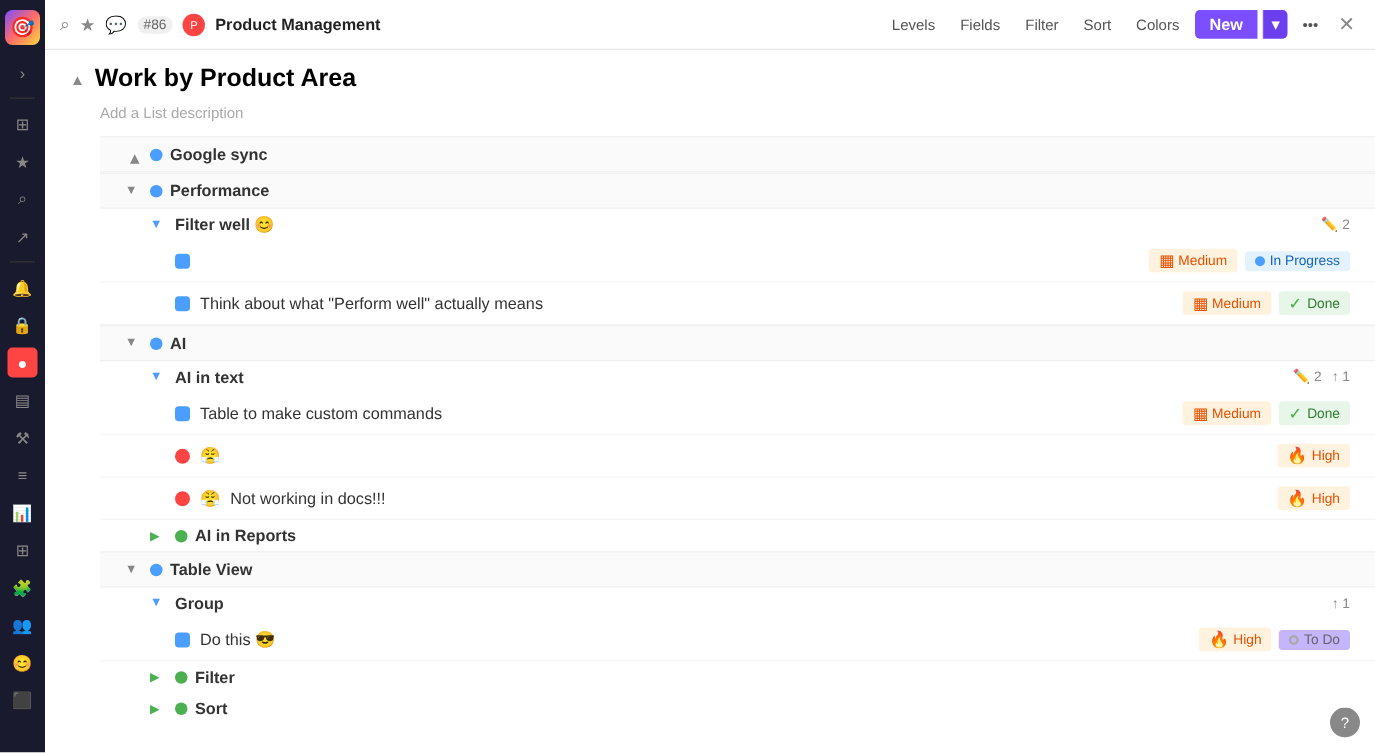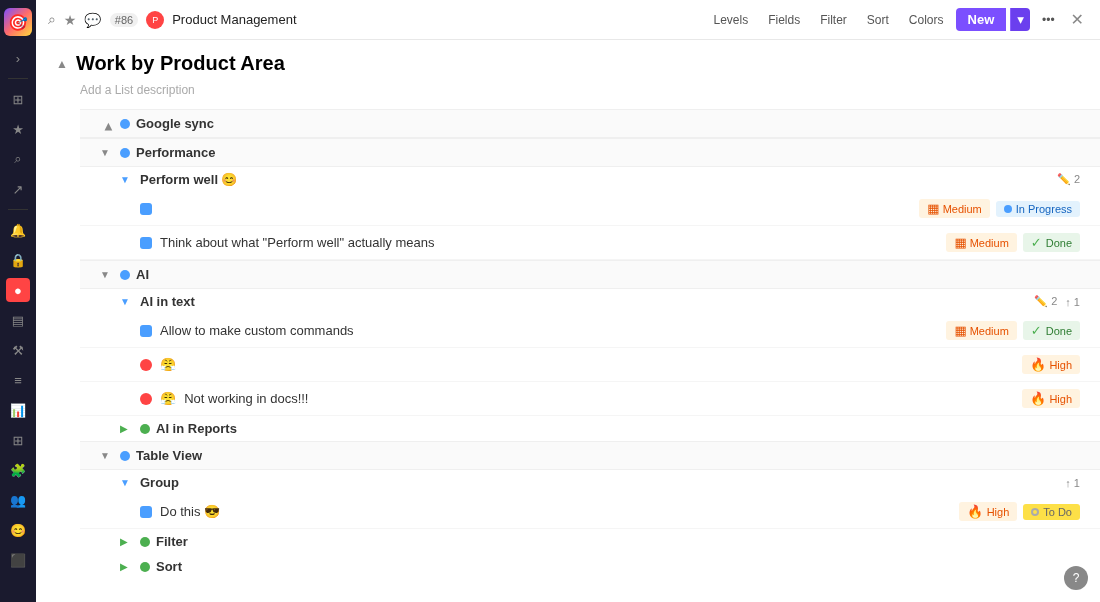--- a/index.html
+++ b/index.html
@@ -92,21 +92,21 @@
       height: 18px;
       border-radius: 50%;
       background: #ff4444;
       display: flex;
       align-items: center;
       justify-content: center;
       color: white;
       font-size: 9px;
     }
     .topbar-title {
-      font-weight: 400;
+      font-weight: 700;
       font-size: 13px;
       color: #222;
     }
     .topbar-badge {
       background: #f0f0f0;
       color: #666;
       font-size: 11px;
       padding: 1px 5px;
       border-radius: 8px;
     }
@@ -319,21 +319,21 @@
     }
     .tag-status.in-progress {
       background: #e3f2fd;
       color: #1565c0;
     }
     .tag-status.done {
       background: #e8f5e9;
       color: #2e7d32;
     }
     .tag-status.to-do {
-      background: #fde047;
+      background: #c4b5fd;
       color: #666;
     }
 
     .status-dot-small {
       width: 8px;
       height: 8px;
       border-radius: 50%;
     }
     .status-dot-small.blue { background: #4a9eff; }
     .status-dot-small.gray { border: 2px solid #aaa; background: transparent; }
@@ -437,21 +437,21 @@
 
     <div class="group-section">
       <div class="group-header">
         <span class="group-toggle">▼</span>
         <span class="group-dot" style="background:#4a9eff;"></span>
         <span class="group-name">Performance</span>
       </div>
 
       <div class="subgroup-header">
         <span class="group-toggle" style="color:#4a9eff;">▼</span>
-        <span class="subgroup-name">Perform well 😊</span>
+        <span class="subgroup-name">Filter well 😊</span>
         <div class="group-count">
           <span class="count-badge">✏️ 2</span>
         </div>
       </div>
 
       <div class="task-row">
         <div class="task-status-dot blue"></div>
         <div class="task-tags">
           <span class="tag-priority medium">
             <span class="priority-icon">▦</span>
@@ -491,21 +491,21 @@
         <span class="group-toggle" style="color:#4a9eff;">▼</span>
         <span class="subgroup-name">AI in text</span>
         <div class="group-count">
           <span class="count-badge">✏️ 2</span>
           <span class="count-badge">↑ 1</span>
         </div>
       </div>
 
       <div class="task-row">
         <div class="task-status-dot blue"></div>
-        <span class="task-name">Allow to make custom commands</span>
+        <span class="task-name">Table to make custom commands</span>
         <div class="task-tags">
           <span class="tag-priority medium">
             <span class="priority-icon">▦</span>
             Medium
           </span>
           <span class="tag-status done">
             <span class="checkmark-icon">✓</span>
             Done
           </span>
         </div>

